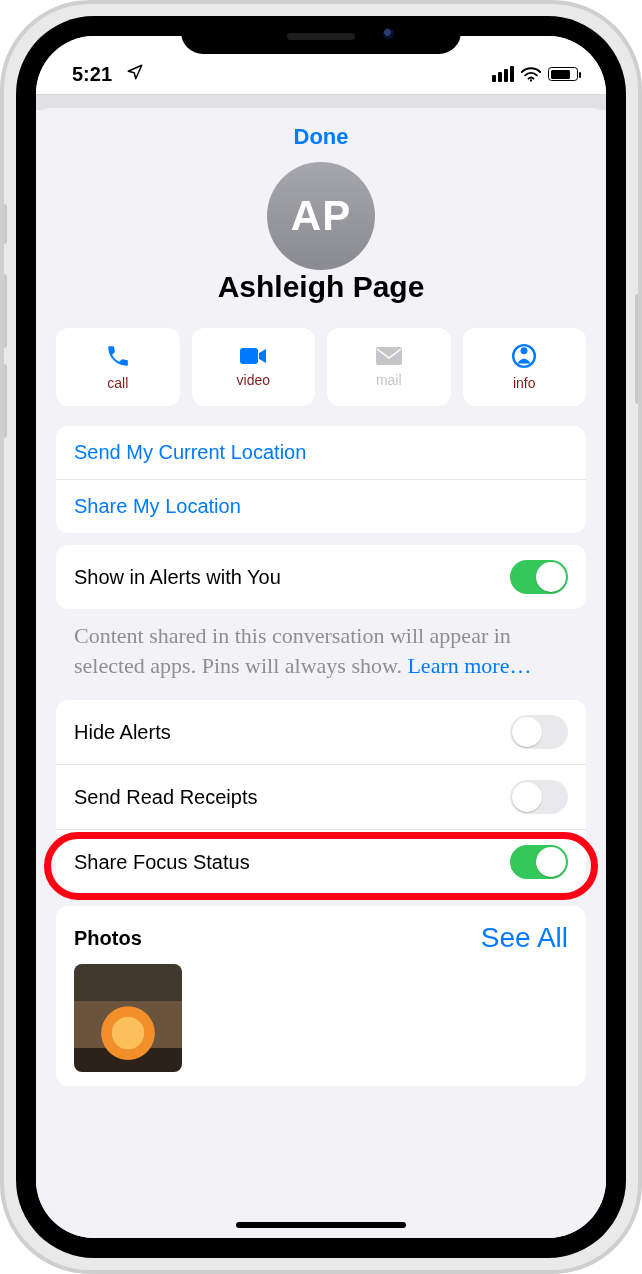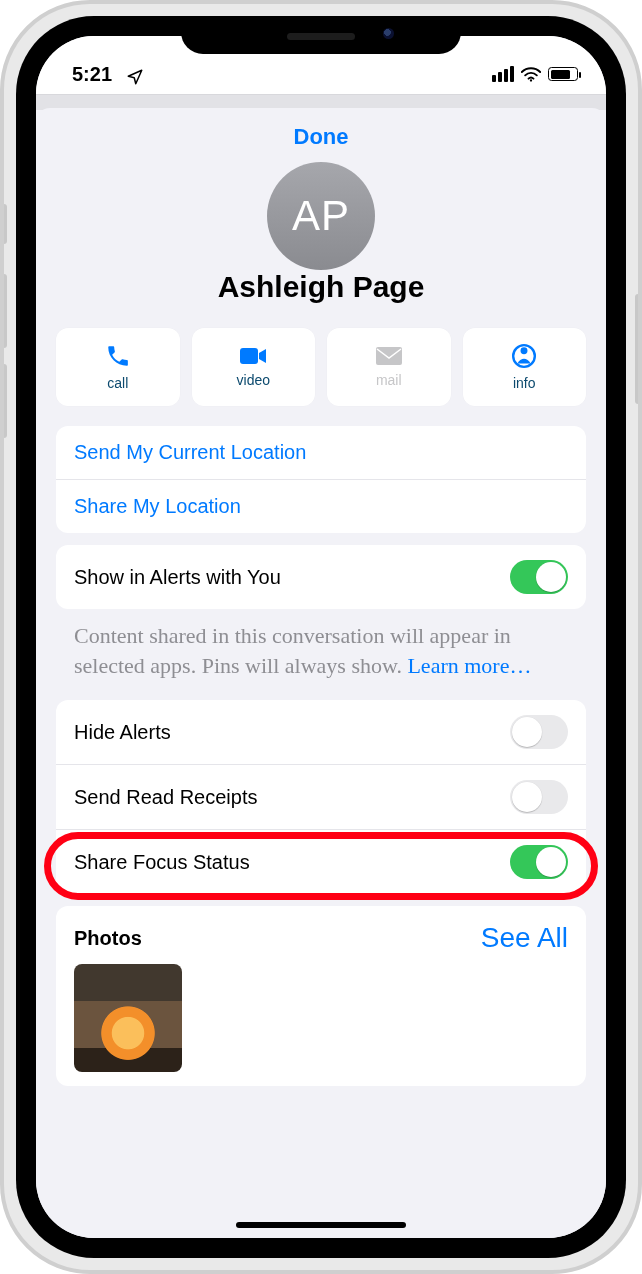--- a/index.html
+++ b/index.html
@@ -34,21 +34,21 @@
   }
   .screen {
     position: absolute; top: 20px; left: 20px; right: 20px; bottom: 20px;
     background: #f2f2f7; border-radius: 58px; overflow: hidden;
   }
   .status-bar {
     height: 58px; display: flex; align-items: center; justify-content: space-between;
     padding: 18px 28px 0 36px; color: #000; font-weight: 600; font-size: 20px;
     background: #fff;
   }
-  .status-left { display: flex; align-items: flex-end; gap: 14px; }
+  .status-left { display: flex; align-items: flex-start; gap: 14px; }
   .status-right { display: flex; align-items: center; gap: 7px; }
   .sig-bars { display: flex; align-items: flex-end; gap: 2px; }
   .sig-bars span { width: 4px; background: #000; border-radius: 1px; }
   .sig-bars span:nth-child(1){height:7px}.sig-bars span:nth-child(2){height:10px}
   .sig-bars span:nth-child(3){height:13px}.sig-bars span:nth-child(4){height:16px}
   .battery {
     width: 30px; height: 14px; border: 1.6px solid #000; border-radius: 3.5px; position: relative;
   }
   .battery::after { content: ""; position: absolute; right: -4px; top: 4px; width: 2.5px; height: 6px; background:#000; border-radius: 1px; }
   .battery .fill { position: absolute; inset: 1.5px; width: 70%; background: #000; border-radius: 1.5px; }
@@ -59,33 +59,33 @@
     margin-top: -2px; padding-bottom: 20px; min-height: calc(100% - 58px - 14px);
   }
   .sheet-header { display: flex; justify-content: center; padding: 16px 24px 8px; }
   .done-btn { color: #007aff; font-size: 22px; font-weight: 600; background: none; border: none; }
 
   .profile { display: flex; flex-direction: column; align-items: center; padding: 4px 0 18px; }
   .avatar {
     width: 108px; height: 108px; border-radius: 50%;
     background: linear-gradient(#a6a7ac, #8a8b90);
     display: flex; align-items: center; justify-content: center;
-    color: #fff; font-size: 42px; font-weight: 400; letter-spacing: 1px;
+    color: #fff; font-size: 42px; font-weight: 700; letter-spacing: 1px;
   }
   .contact-name { font-size: 30px; font-weight: 700; color: #000; }
 
   .action-row { display: grid; grid-template-columns: repeat(4, 1fr); gap: 12px; padding: 6px 20px 20px; }
   .action-btn {
     background: #fff; border-radius: 12px; height: 78px;
     display: flex; flex-direction: column; align-items: center; justify-content: center; gap: 6px;
     box-shadow: 0 0 0 0.5px rgba(0,0,0,0.02);
   }
   .action-btn.disabled .al, .action-btn.disabled svg { color:#c6c6c8; }
   .action-btn svg { color:#007aff; }
-  .al { font-size: 14px; color:#0c4a6e; }
+  .al { font-size: 14px; color:#7f1d1d; }
   .al.dis { color:#c6c6c8; }
 
   .group {
     margin: 0 20px 12px; background: #fff; border-radius: 12px; overflow: hidden;
   }
   .row {
     display: flex; align-items: center; justify-content: space-between;
     padding: 15px 18px; font-size: 20px; color: #000;
   }
   .row + .row { border-top: 0.7px solid #e5e5ea; }

